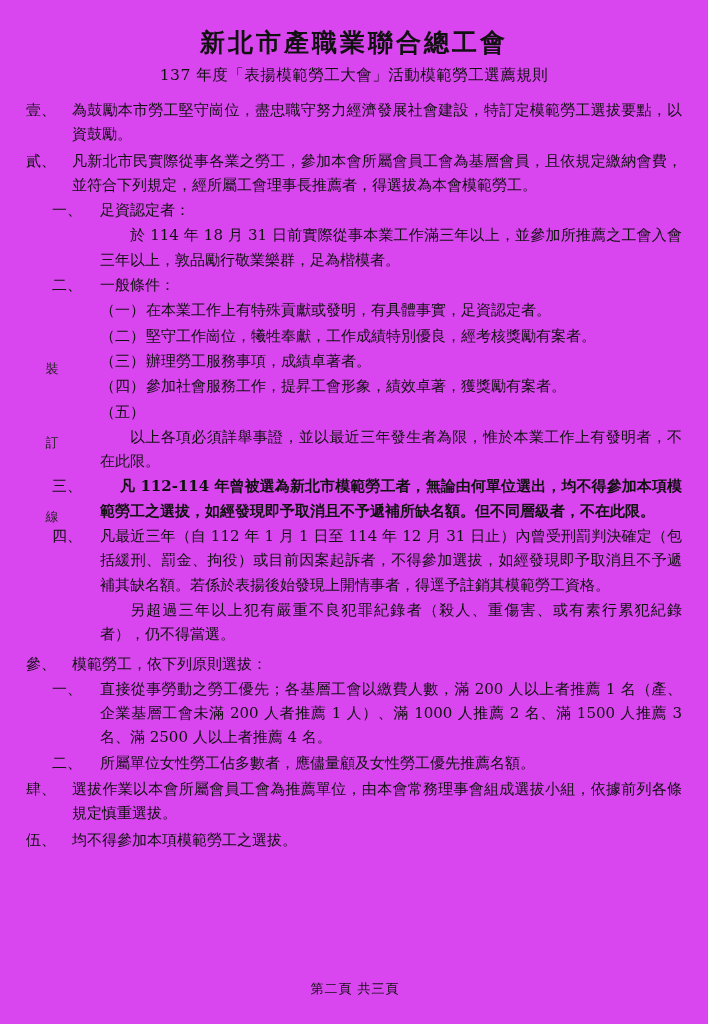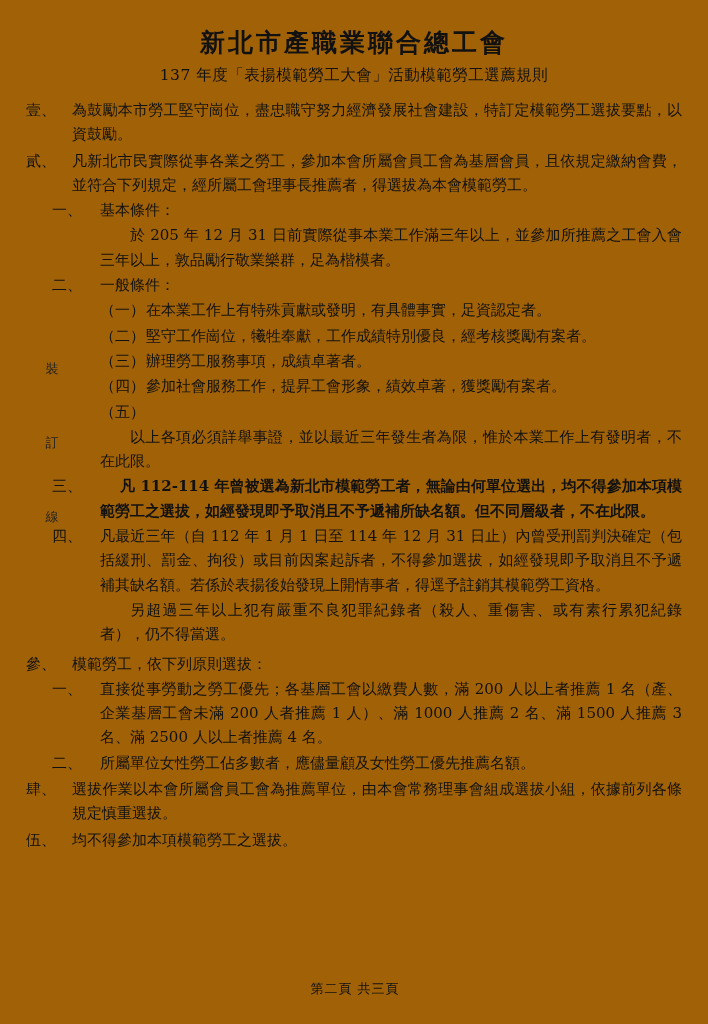--- a/index.html
+++ b/index.html
@@ -14,21 +14,21 @@
     font-family: "DejaVu Serif", "Liberation Serif", serif;
     color: #111111;
     overflow: hidden;
   }
   .page {
     position: relative;
     width: 708px;
     height: 1024px;
     box-sizing: border-box;
     padding: 18px 26px 10px 26px;
-    background: #a16207;
+    background: #d946ef;
   }
   .doc-title {
     text-align: center;
     font-size: 25px;
     font-weight: bold;
     letter-spacing: 3px;
     margin: 8px 0 6px 0;
     font-family: "DejaVu Serif", "Liberation Serif", serif;
   }
   .doc-subtitle {
@@ -135,23 +135,23 @@
       <div class="clause-body">為鼓勵本市勞工堅守崗位，盡忠職守努力經濟發展社會建設，特訂定模範勞工選拔要點，以資鼓勵。</div>
     </div>
 
     <div class="clause">
       <div class="clause-label">貳、</div>
       <div class="clause-body">凡新北市民實際從事各業之勞工，參加本會所屬會員工會為基層會員，且依規定繳納會費，並符合下列規定，經所屬工會理事長推薦者，得選拔為本會模範勞工。</div>
     </div>
 
     <div class="sub">
       <div class="sub-label">一、</div>
-      <div class="sub-body">基本條件：</div>
-    </div>
-    <div class="para-indent">於 205 年 12 月 31 日前實際從事本業工作滿三年以上，並參加所推薦之工會入會三年以上，敦品勵行敬業樂群，足為楷模者。</div>
+      <div class="sub-body">足資認定者：</div>
+    </div>
+    <div class="para-indent">於 114 年 18 月 31 日前實際從事本業工作滿三年以上，並參加所推薦之工會入會三年以上，敦品勵行敬業樂群，足為楷模者。</div>
 
     <div class="sub">
       <div class="sub-label">二、</div>
       <div class="sub-body">一般條件：</div>
     </div>
 
     <div class="sub2">
       <div class="sub2-label">（一）</div>
       <div class="sub2-body">在本業工作上有特殊貢獻或發明，有具體事實，足資認定者。</div>
     </div>

